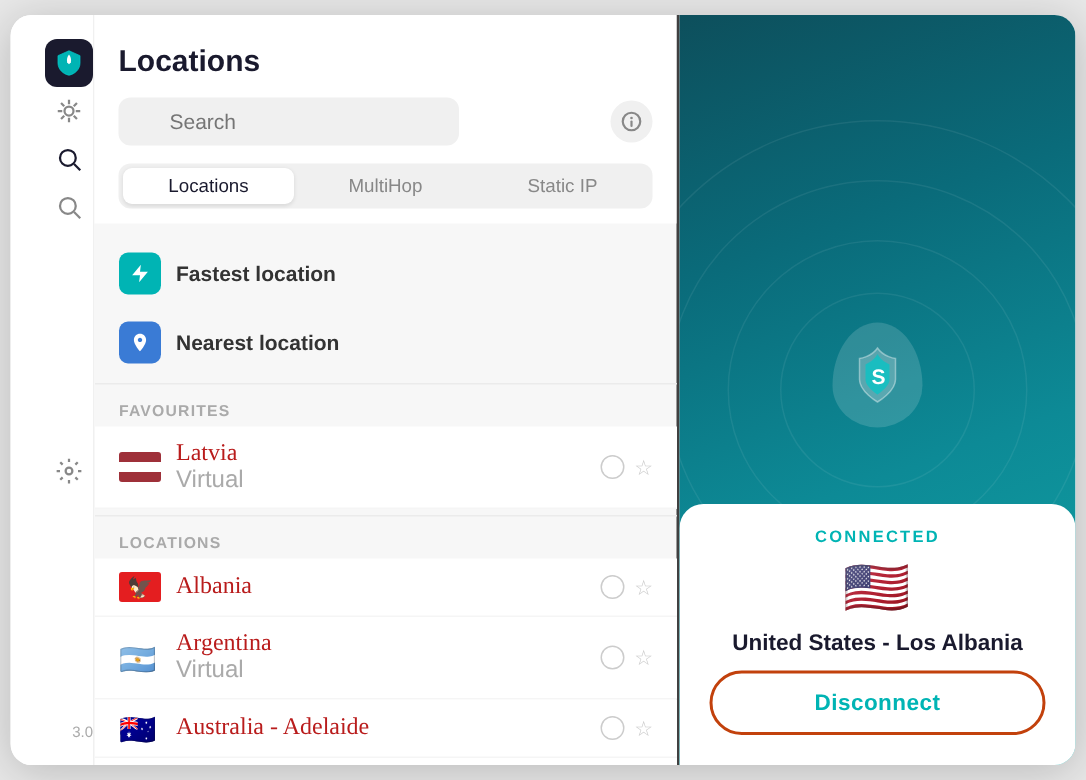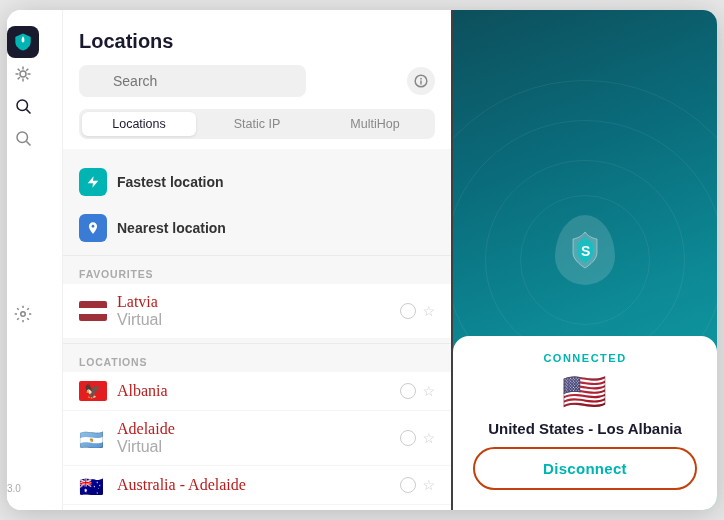--- a/index.html
+++ b/index.html
@@ -22,21 +22,21 @@
       display: flex;
       overflow: hidden;
     }
     
     .sidebar {
       width: 56px;
       background: #ffffff;
       border-right: 1px solid #f0f0f0;
       display: flex;
       flex-direction: column;
-      align-items: flex-start;
+      align-items: flex-end;
       padding: 16px 0;
     }
     .sidebar-logo {
       width: 32px;
       height: 32px;
       background: #1a1a2e;
       border-radius: 8px;
       display: flex;
       align-items: center;
       justify-content: center;
@@ -398,22 +398,22 @@
         <button class="info-btn">
           <svg width="14" height="14" viewBox="0 0 24 24" fill="none" stroke="#888" stroke-width="2.5">
             <circle cx="12" cy="12" r="10"></circle>
             <line x1="12" y1="8" x2="12" y2="8" stroke-width="3" stroke-linecap="round"></line>
             <line x1="12" y1="12" x2="12" y2="17" stroke-linecap="round"></line>
           </svg>
         </button>
       </div>
       <div class="tabs-row">
         <button class="tab-btn active">Locations</button>
+        <button class="tab-btn">MultiHop</button>
         <button class="tab-btn">Static IP</button>
-        <button class="tab-btn">MultiHop</button>
       </div>
     </div>
 
     <div class="location-list">
 
       <div class="special-item">
         <div class="special-badge badge-teal">
           <svg width="14" height="14" viewBox="0 0 24 24" fill="white">
             <polygon points="13,2 3,14 12,14 11,22 21,10 12,10"></polygon>
           </svg>
@@ -455,21 +455,21 @@
         </div>
         <div class="location-actions">
           <div class="radio-circle"></div>
           <span class="star-icon">☆</span>
         </div>
       </div>
 
       <div class="location-item">
         <span class="flag" style="font-size:20px;line-height:1.2;">🇦🇷</span>
         <div class="location-info">
-          <div class="location-name">Adelaide</div>
+          <div class="location-name">Argentina</div>
           <div class="location-sub">Virtual</div>
         </div>
         <div class="location-actions">
           <div class="radio-circle"></div>
           <span class="star-icon">☆</span>
         </div>
       </div>
 
       <div class="location-item">
         <span class="flag" style="font-size:20px;line-height:1.2;">🇦🇺</span>

